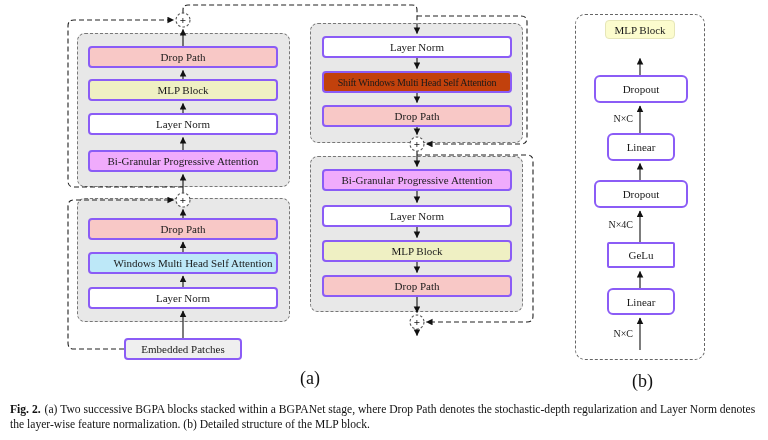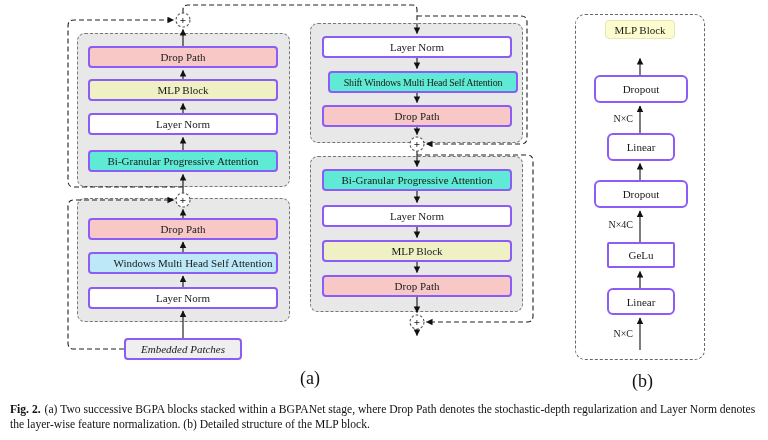--- a/index.html
+++ b/index.html
@@ -7,25 +7,25 @@
          font-family:"Liberation Serif", serif;}
   .container{position:absolute;box-sizing:border-box;border:1px dashed #777;
              border-radius:8px;background:#E8E8E8;z-index:1;}
   .container.plain{background:#fff;border:1.2px dashed #666;border-radius:10px;}
   #wires{position:absolute;left:0;top:0;z-index:2;}
   .box{position:absolute;box-sizing:border-box;border:2px solid #8b5cf6;border-radius:4px;
        display:flex;align-items:center;justify-content:center;text-align:center;
        font-size:11px;color:#1a1a1a;background:#fff;white-space:nowrap;z-index:3;}
   .pink{background:#F8C8C6;}
   .yellow{background:#EFF0C3;}
-  .green{background:#5eead4;}
+  .green{background:#f0abfc;}
   .blue{background:#BDE8F8;}
-  .bluedark{background:#5eead4;margin-left:6px;}
+  .bluedark{background:#c2410c;}
   .white{background:#FFFFFF;}
-  .io{background:#EFEFEF;font-style:italic;}
+  .io{background:#EFEFEF;}
   .title-b{background:#FCFCCE;border:1px solid #e6e6b8;}
   .small{font-size:10px;letter-spacing:-0.2px;}
   .panel-label{position:absolute;font-size:18px;color:#111;z-index:3;}
   .caption{position:absolute;left:10px;top:402px;width:750px;font-size:11.6px;
            line-height:1.32;color:#111;z-index:3;}
   .caption b{margin-right:4px;margin-top:36px;}
   .dimlabel{font-family:"Liberation Serif",serif;font-size:10px;fill:#222;}
   .plus{font-family:"Liberation Serif",serif;font-size:11px;font-weight:bold;fill:#111;}
 </style>
 </head>

